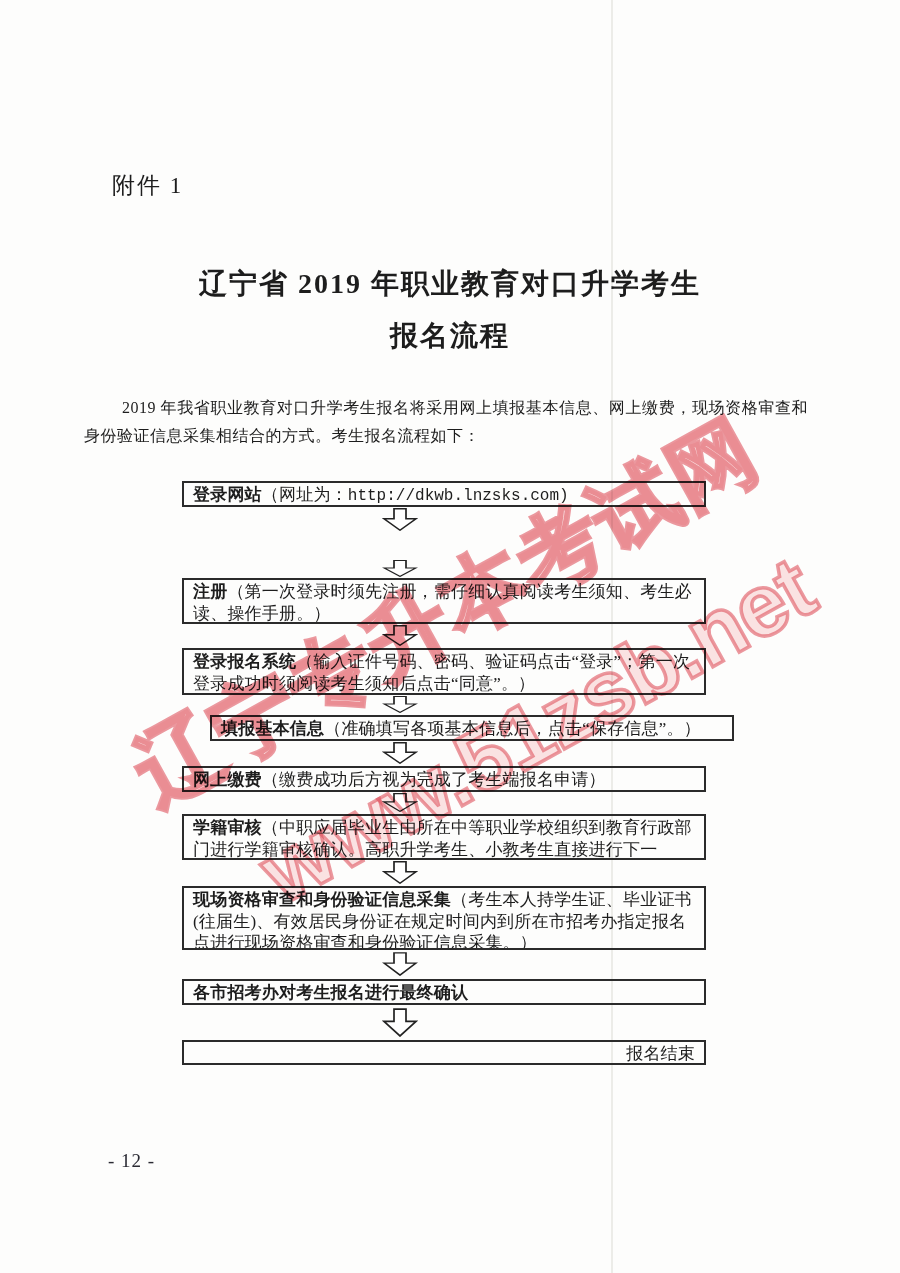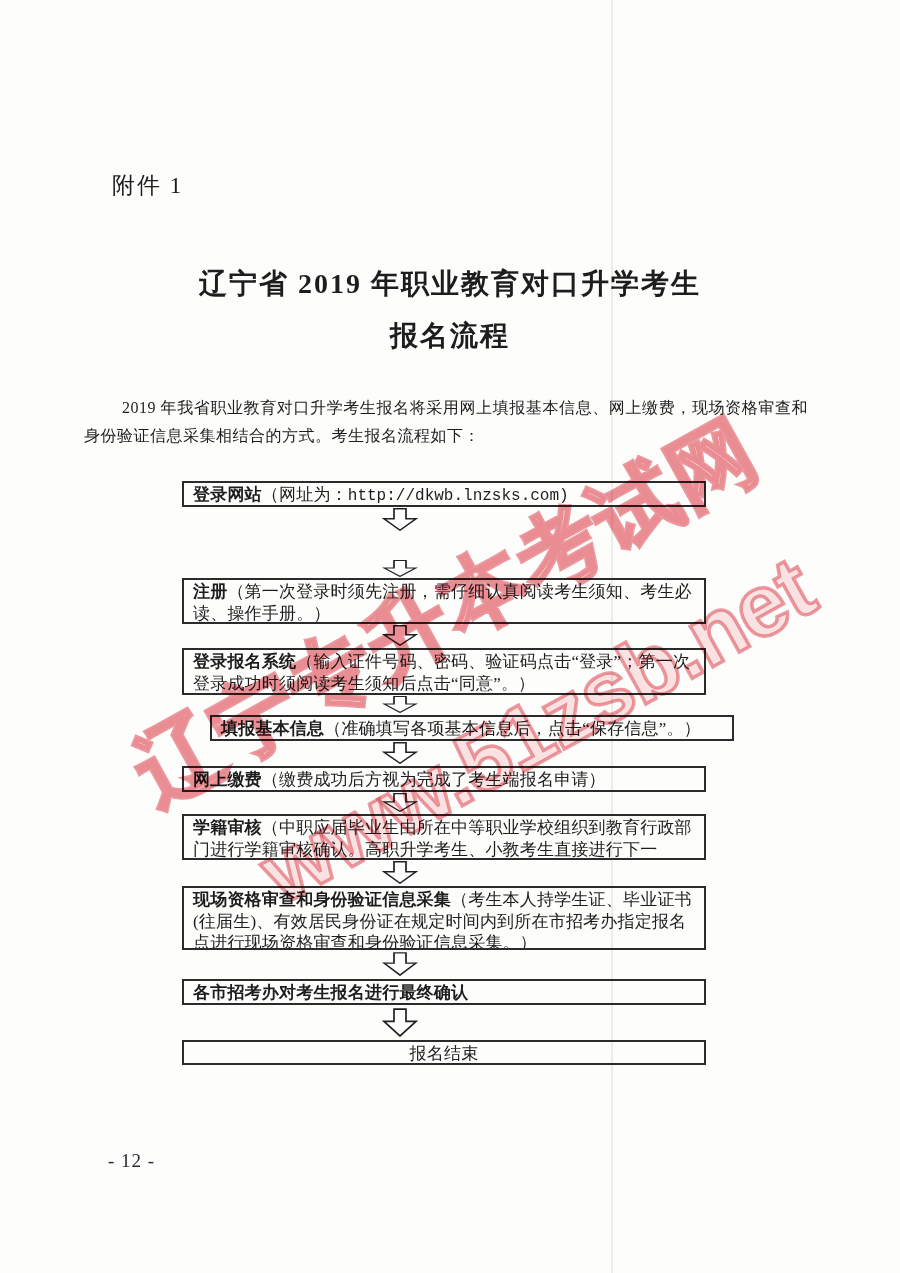--- a/index.html
+++ b/index.html
@@ -32,21 +32,21 @@
   .flow{
     position:absolute;left:182px;top:12px;width:524px;height:1273px;
   }
   .fbox{
     position:absolute;left:0;width:524px;box-sizing:border-box;
     border:2px solid #2b2b2b;background:transparent;
     padding:1px 9px 0 9px;
     font-size:17px;line-height:21.5px;letter-spacing:0.2px;
     overflow:hidden;
   }
-  .fbox.center{text-align:center;font-family:Liberation Serif, serif;}
+  .fbox.center{text-align:right;font-family:Liberation Serif, serif;}
   .flabel{font-weight:bold;}
   .furl{font-family:"Liberation Mono", monospace;font-size:16px;letter-spacing:0;}
   .arrow{position:absolute;}
   .pagenum{
     position:absolute;left:108px;top:1150px;
     font-size:19px;letter-spacing:1px;color:#2a2a33;
   }
   
   .wm{
     position:absolute;white-space:nowrap;pointer-events:none;

